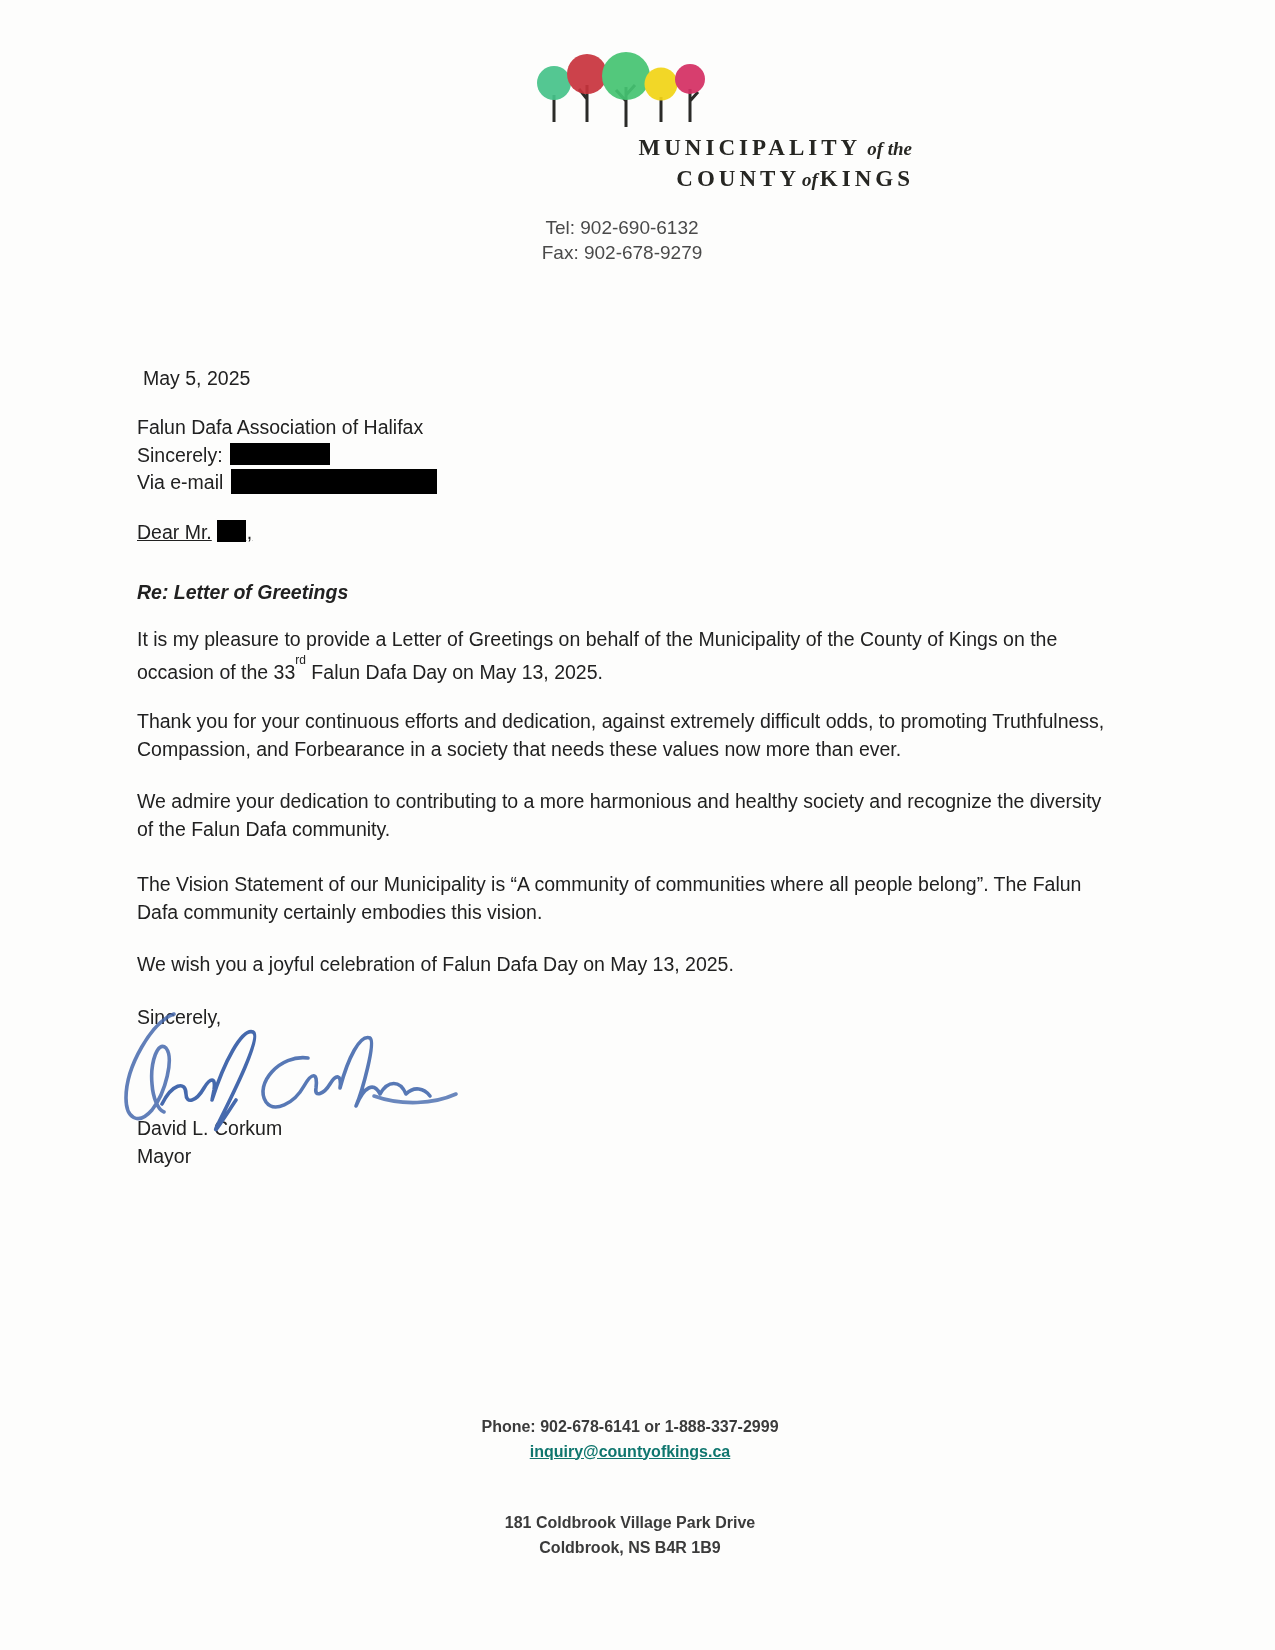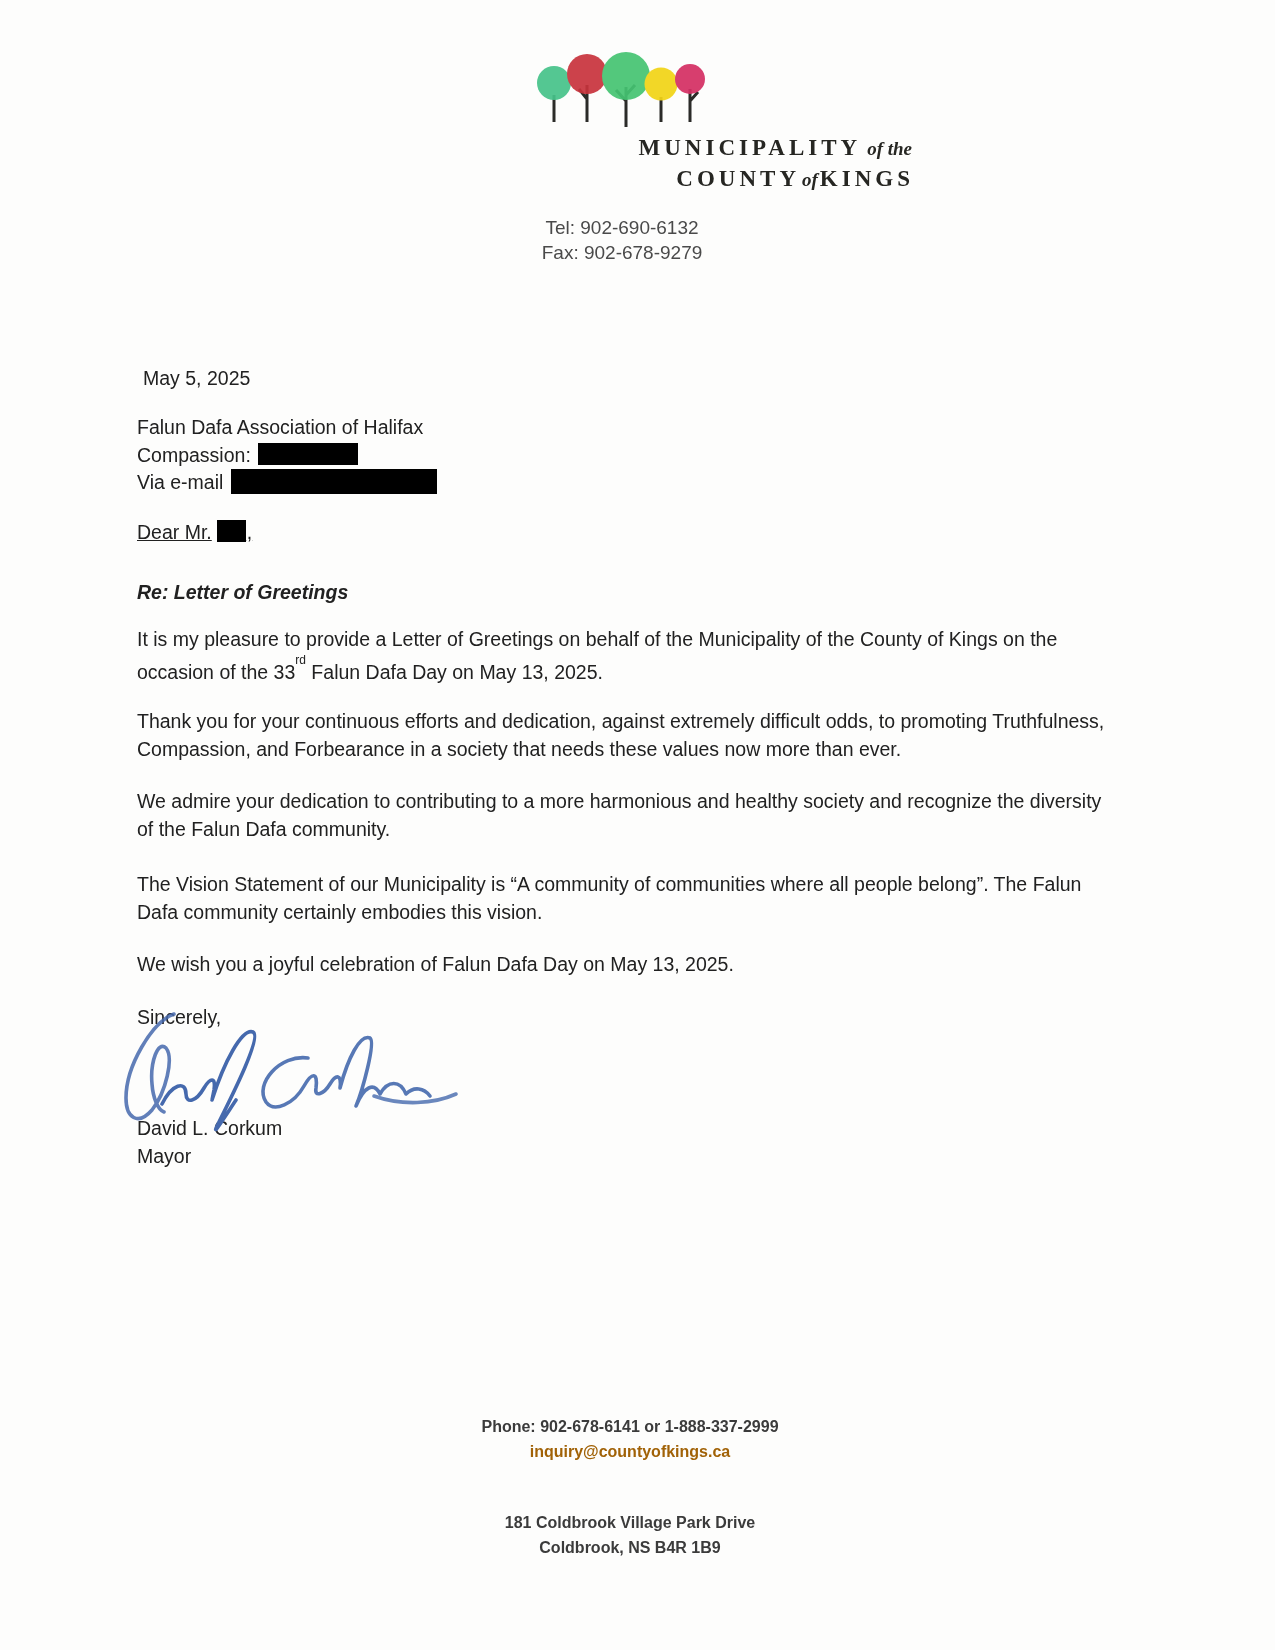--- a/index.html
+++ b/index.html
@@ -35,21 +35,21 @@
   .redact-attn{width:100px;height:22px;margin-left:7px;}
   .redact-mail{width:206px;height:25px;margin-left:8px;vertical-align:-5px;}
   .redact-name{width:29px;height:22px;margin-left:5px;margin-right:1px;}
   
   .sig-svg{left:112px;top:1000px;pointer-events:none;z-index:2;}
   
   .footer-block{
     left:380px;width:500px;text-align:center;
     font-size:16px;font-weight:bold;line-height:24.5px;color:#3b3b3b;
   }
-  .footer-block a{color:#a16207;cursor:pointer;}
+  .footer-block a{color:#0f766e;text-decoration:underline;cursor:pointer;}
   .f1{top:1415px;}
   .f2{top:1511px;}
 </style>
 </head>
 <body>
 
 <svg class="abs logo-svg" width="180" height="85" viewBox="0 0 180 85">
   <g fill="none" stroke-width="3" stroke="#2B2B28">
     <path d="M26,50 L26,77"></path>
     <path d="M59,40 L59,77 M59,54 L51,44"></path>
@@ -77,21 +77,21 @@
 <div class="abs contact">
   <div>Tel: 902-690-6132</div>
   <div>Fax: 902-678-9279</div>
 </div>
 
 <div class="abs body-block" style="top:365px;margin-left:6px;">May 5, 2025</div>
 
 <div class="abs body-block" style="top:414px;">
   <div>Falun Dafa Association of Halifax</div>
   <div>
-    <span>Compassion:</span><span class="redact redact-attn"></span>
+    <span>Sincerely:</span><span class="redact redact-attn"></span>
   </div>
   <div>
     <span>Via e-mail</span><span class="redact redact-mail"></span>
   </div>
 </div>
 
 <div class="abs body-block" style="top:519px;text-decoration:underline;">
   <span>Dear Mr.</span><span class="redact redact-name"></span><span>,</span>
 </div>
 

